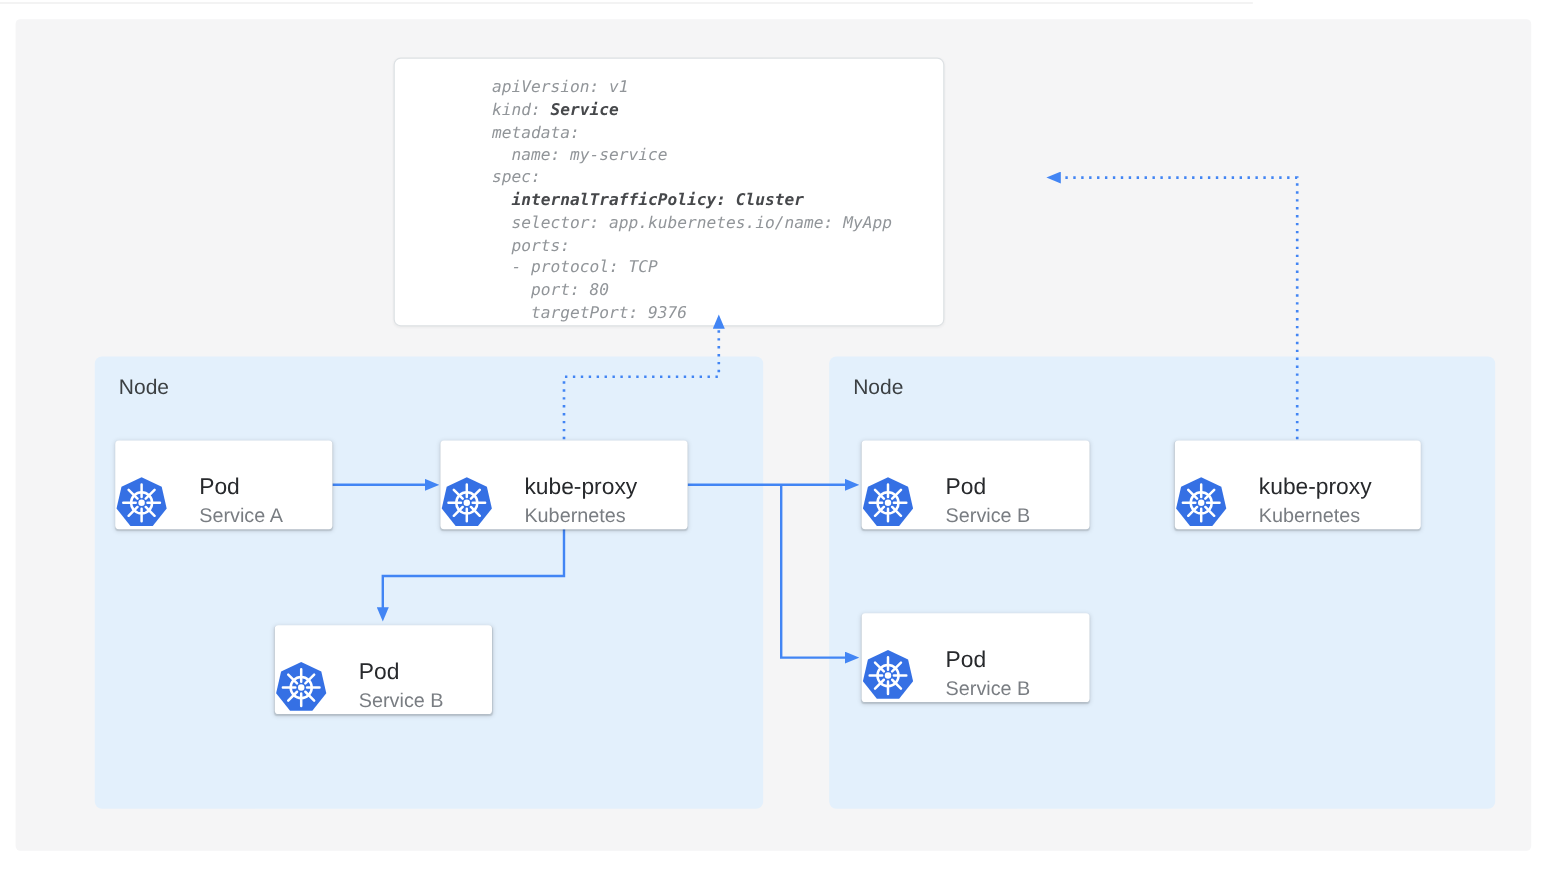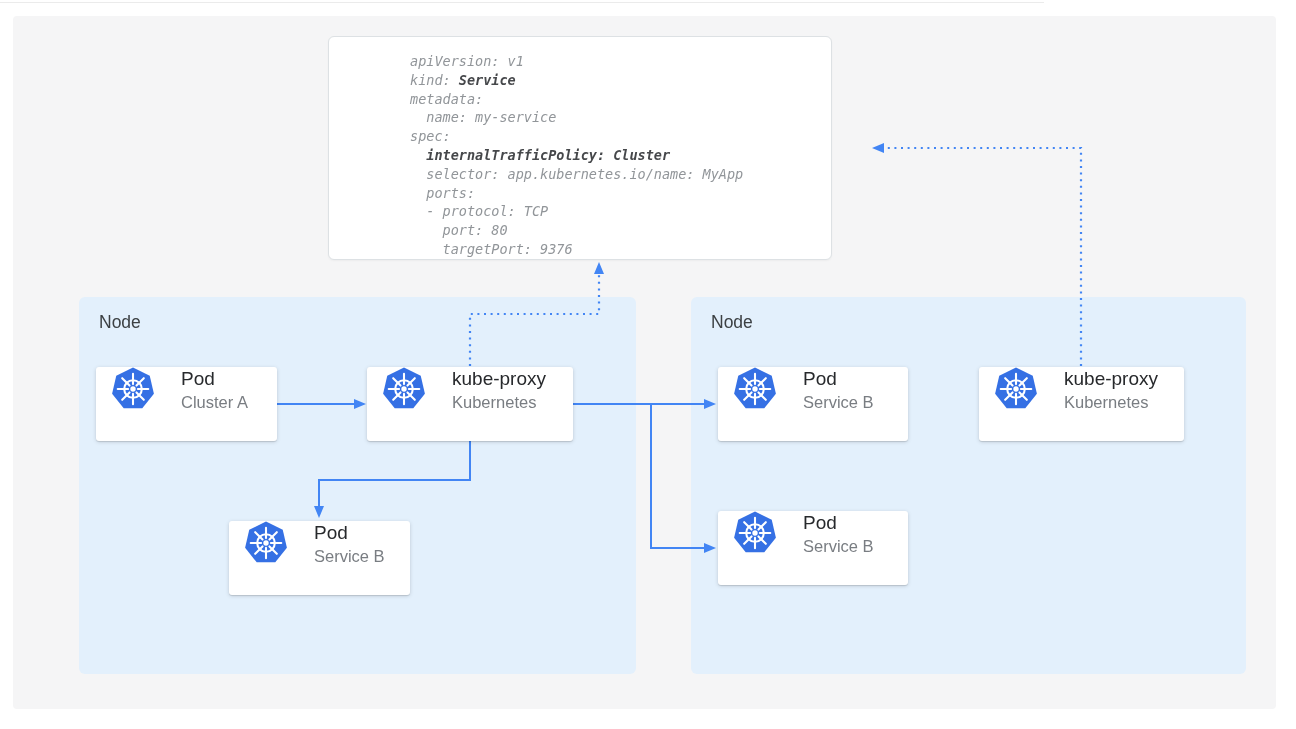--- a/index.html
+++ b/index.html
@@ -19,39 +19,39 @@
   html,body{margin:0;padding:0;}
   body{background:#ffffff;font-family:"Liberation Sans","DejaVu Sans",sans-serif;}
   .page{position:relative;width:1296px;height:729px;background:#ffffff;overflow:hidden;}
 
   .top-hairline{position:absolute;left:0;top:2px;width:1044px;height:1px;background:var(--hairline);}
 
   .panel{position:absolute;left:13px;top:16px;width:1263px;height:693px;
          background:var(--panel-bg);border-radius:4px;}
 
   
-  .yaml-box{position:absolute;left:328px;top:36px;width:504px;height:224px;
+  .yaml-box{position:absolute;left:328px;top:48px;width:459px;height:224px;
             background:var(--card-bg);border:1px solid var(--box-border);border-radius:6px;
             box-shadow:0 1px 2px rgba(0,0,0,0.04);box-sizing:border-box;}
   .yaml-code{margin:0;padding:15px 0 0 81px;
              font-family:"DejaVu Sans Mono","Liberation Mono",monospace;
              font-style:italic;font-size:13.5px;line-height:18.8px;
              color:var(--code-text);white-space:pre;}
   .code-line .bold{font-weight:bold;color:var(--code-bold-text);}
 
   
   .node-box{position:absolute;background:var(--node-bg);border-radius:6px;padding-left:15px;}
   .node-box.left{left:66px;top:281px;width:542px;height:377px;}
   .node-box.right{left:678px;top:281px;width:540px;height:377px;}
   .node-label{position:absolute;left:20px;top:15px;font-size:17.5px;color:var(--node-label-text);}
 
   
   .card{position:absolute;background:var(--card-bg);border-radius:3px;
         box-shadow:0 1px 1px rgba(0,0,0,0.12),0 1px 4px rgba(0,0,0,0.14);
-        display:flex;align-items:flex-start;padding-left:15px;box-sizing:border-box;}
+        display:flex;align-items:flex-end;box-sizing:border-box;}
   .card-icon{width:44px;height:44px;flex:0 0 44px;}
   .card-icon svg{display:block;width:44px;height:44px;}
   .card-text{margin-left:26px;}
   .card-title{font-size:19px;color:var(--title-text);line-height:23px;}
   .card-subtitle{font-size:16.5px;color:var(--subtitle-text);line-height:22px;margin-top:1px;}
 
   #card-pod-a            {left:96px; top:367px;width:181px;height:74px;}
   #card-kube-proxy-left  {left:367px;top:367px;width:206px;height:74px;}
   #card-pod-b-left       {left:229px;top:521px;width:181px;height:74px;}
   #card-pod-b-right-top  {left:718px;top:367px;width:190px;height:74px;}
@@ -108,21 +108,21 @@
     <div class="card-icon">
   <svg viewBox="0 0 36 36" xmlns="http://www.w3.org/2000/svg" aria-hidden="true">
     <path class="k8s-hept" d="M18,0.5 L31.7,7.1 L35.1,21.9 L25.6,33.8 L10.4,33.8 L0.9,21.9 L4.3,7.1 Z"></path>
     <circle class="k8s-wheel" cx="18" cy="18" r="7.2"></circle>
     <circle class="k8s-hub" cx="18" cy="18" r="2.2"></circle>
     <path class="k8s-wheel" d="M22,18 L30.5,18 M20.83,20.83 L26.84,26.84 M18,22 L18,30.5 M15.17,20.83 L9.16,26.84 M14,18 L5.5,18 M15.17,15.17 L9.16,9.16 M18,14 L18,5.5 M20.83,15.17 L26.84,9.16"></path>
   </svg>
 </div>
     <div class="card-text">
       <div class="card-title">Pod</div>
-      <div class="card-subtitle">Cluster A</div>
+      <div class="card-subtitle">Service A</div>
     </div>
   </div>
 
   <div class="card" id="card-kube-proxy-left">
     <div class="card-icon">
   <svg viewBox="0 0 36 36" xmlns="http://www.w3.org/2000/svg" aria-hidden="true">
     <path class="k8s-hept" d="M18,0.5 L31.7,7.1 L35.1,21.9 L25.6,33.8 L10.4,33.8 L0.9,21.9 L4.3,7.1 Z"></path>
     <circle class="k8s-wheel" cx="18" cy="18" r="7.2"></circle>
     <circle class="k8s-hub" cx="18" cy="18" r="2.2"></circle>
     <path class="k8s-wheel" d="M22,18 L30.5,18 M20.83,20.83 L26.84,26.84 M18,22 L18,30.5 M15.17,20.83 L9.16,26.84 M14,18 L5.5,18 M15.17,15.17 L9.16,9.16 M18,14 L18,5.5 M20.83,15.17 L26.84,9.16"></path>

